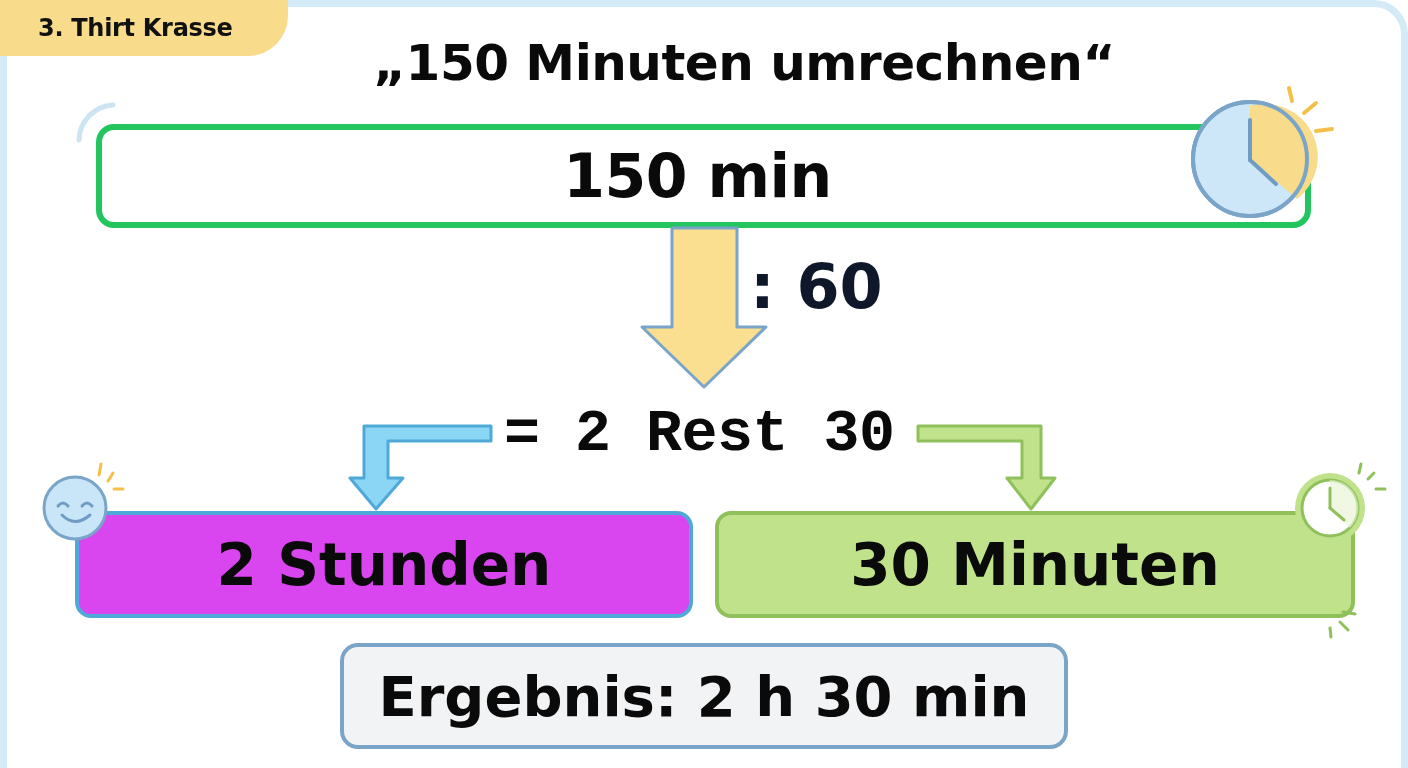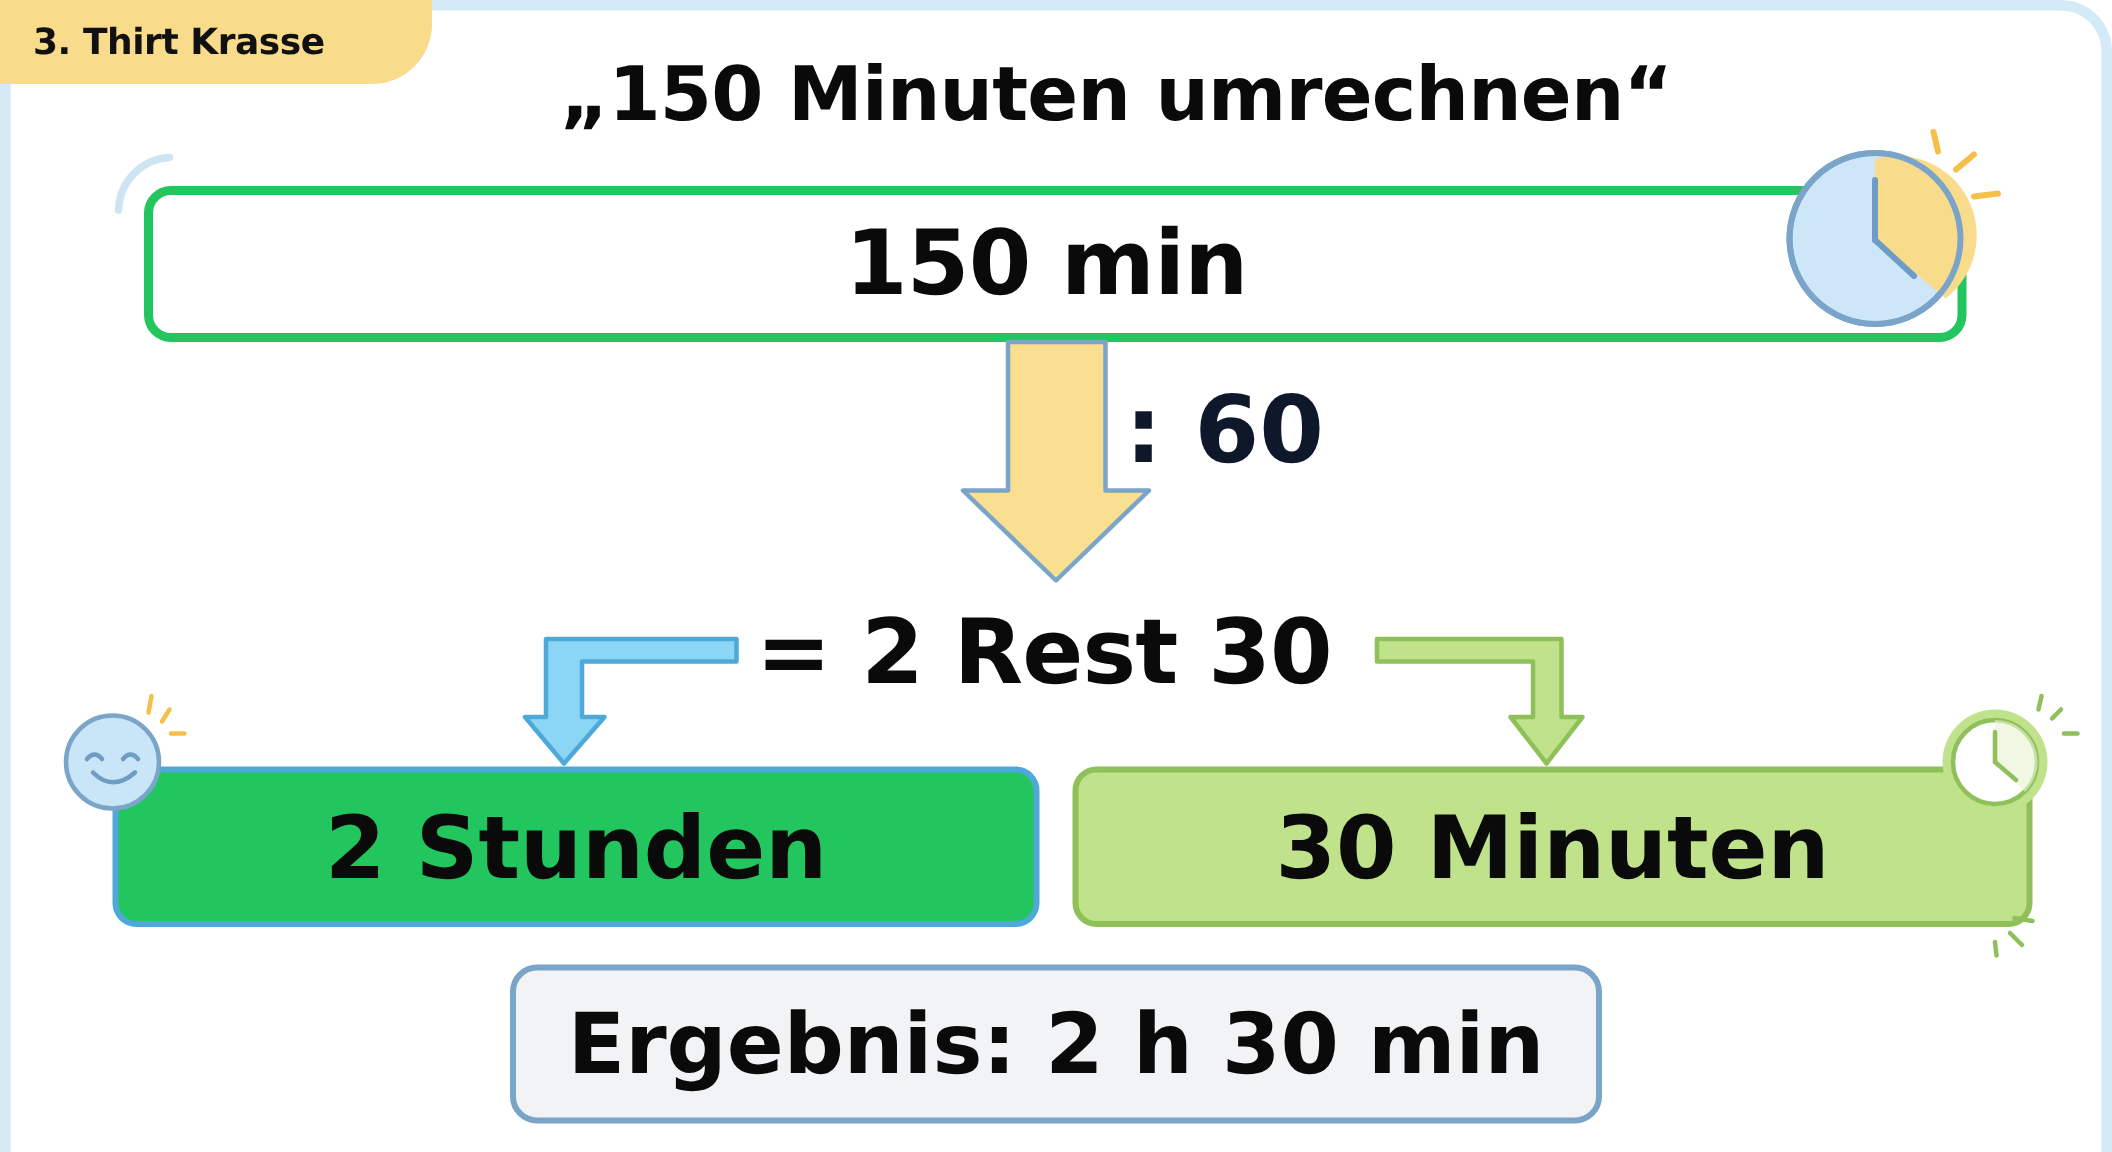--- a/index.html
+++ b/index.html
@@ -14,21 +14,21 @@
     border: 7px solid #d4eaf7; border-bottom: none;
     border-radius: 34px 34px 0 0;
     background: #ffffff;
   }
   .grade-tab {
     position: absolute; left: 0; top: 0; width: 288px; height: 56px;
     background: #f8dc8c; border-radius: 0 0 40px 0;
     display: flex; align-items: center;
   }
   .grade-tab span {
-    margin-left: 22px; font-weight: bold; font-size: 24px; color: #111;
+    margin-left: 38px; font-weight: bold; font-size: 24px; color: #111;
     letter-spacing: -0.3px;
   }
   .title {
     position: absolute; left: 0; width: 1408px; top: 34px; text-align: center;
     font-weight: bold; font-size: 50px; color: #0a0a0a; letter-spacing: -0.5px; padding-left: 40px;
   }
   .box {
     position: absolute; box-sizing: border-box;
     display: flex; align-items: center; justify-content: center;
     font-weight: bold; color: #0a0a0a;
@@ -38,25 +38,25 @@
     border: 6px solid #22c55e; border-radius: 18px; background: #fff;
     font-size: 60px; letter-spacing: -0.5px;
   }
   .box-start span { margin-left: -12px; }
   .divisor {
     position: absolute; left: 750px; top: 250px;
     font-weight: bold; font-size: 62px; color: #0f172a;
   }
   .remainder {
     position: absolute; left: 504px; top: 400px; width: 400px;
-    font-weight: bold; font-size: 60px; color: #0a0a0a; letter-spacing: -0.5px;
+    font-weight: bold; font-size: 60px; color: #0a0a0a; letter-spacing: -0.5px; font-family: Liberation Mono, monospace;
   }
   .box-hours {
     left: 75px; top: 511px; width: 618px; height: 107px;
-    background: #22c55e; border: 4px solid #4fa9d8; border-radius: 16px;
+    background: #d946ef; border: 4px solid #4fa9d8; border-radius: 16px;
     font-size: 58px;
   }
   .box-minutes {
     left: 715px; top: 511px; width: 640px; height: 107px;
     background: #bfe28a; border: 4px solid #8fc05a; border-radius: 16px;
     font-size: 58px;
   }
   .box-result {
     left: 340px; top: 643px; width: 728px; height: 106px;
     background: #f2f3f4; border: 4px solid #7aa5c9; border-radius: 18px;

